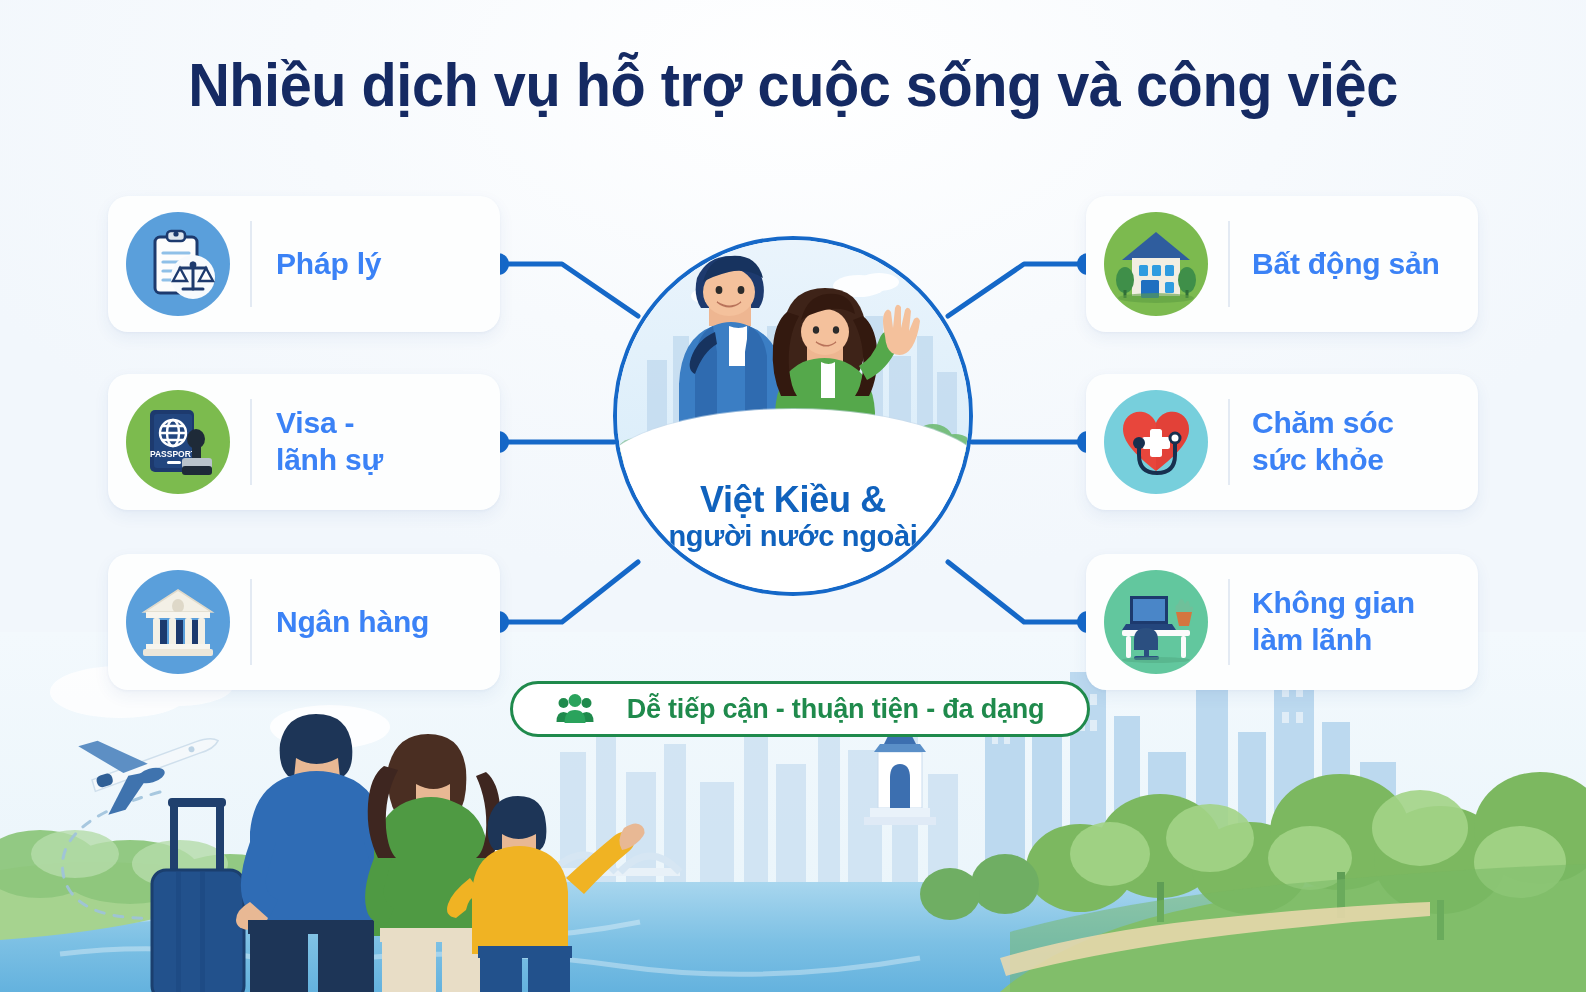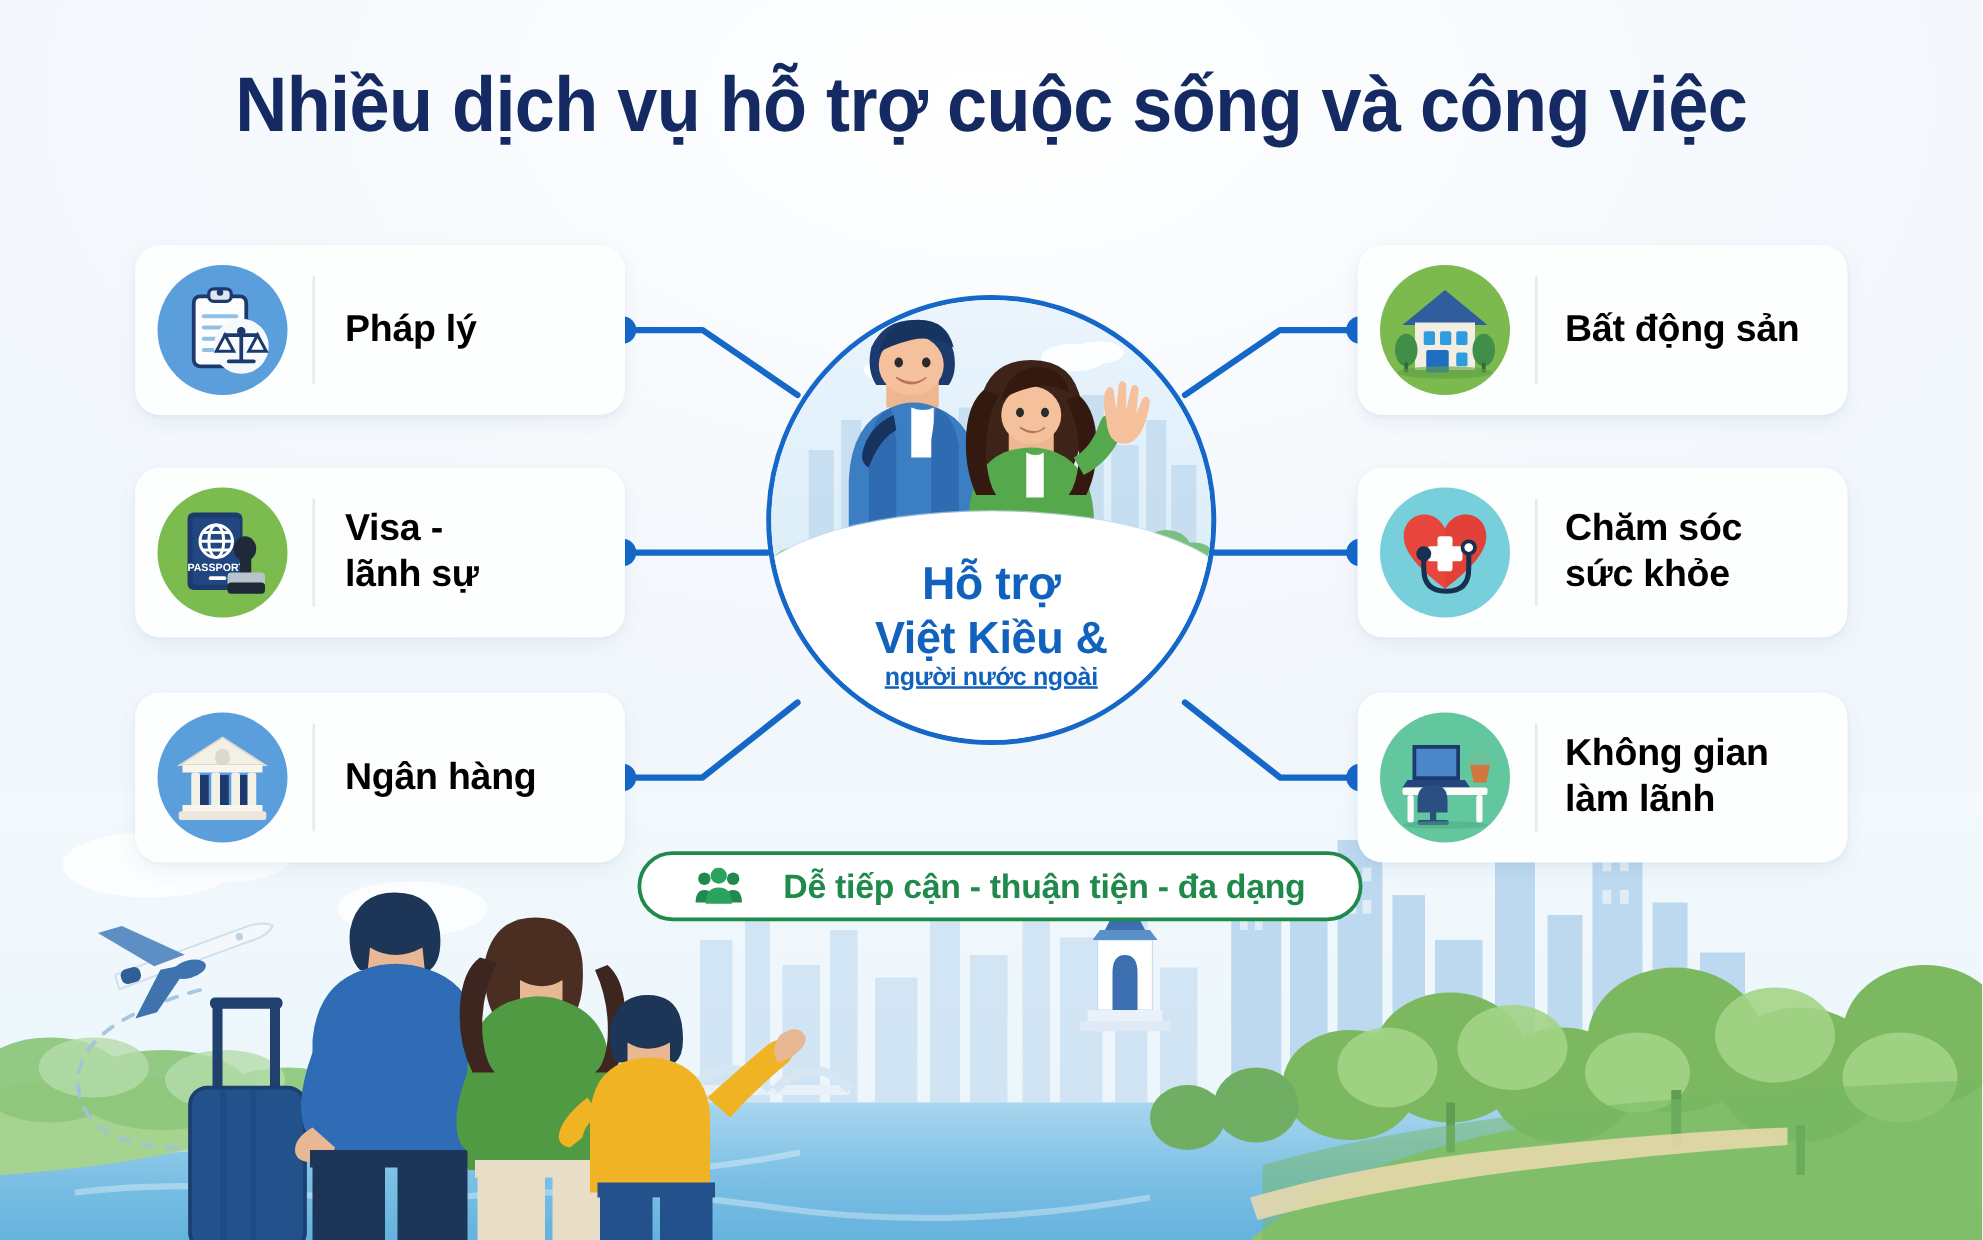--- a/index.html
+++ b/index.html
@@ -57,21 +57,21 @@
   .divider {
     width: 2px; height: 86px;
     background: #e3eaf3;
     margin-left: 20px;
     flex: 0 0 2px;
   }
   .card-label {
     margin-left: 24px;
     font-size: 30px;
     font-weight: 700;
-    color: #000000;
+    color: #3b82f6;
     line-height: 1.22;
     letter-spacing: -0.2px;
   }
   .card-right .card-label { margin-left: 22px; }
 
   
   .bg-blue  { background: #5a9fdb; }
   .bg-green { background: #7cbb4e; }
   .bg-blue2 { background: #5a9fdb; }
   .bg-green2{ background: #7cba4f; }
@@ -105,21 +105,21 @@
   }
   .hub-text {
     position: absolute; left: 0; right: 0; bottom: 38px;
     text-align: center;
     color: #1062bd;
     font-weight: 800;
     line-height: 1.16;
   }
   .hub-l1 { font-size: 37px; letter-spacing: -0.3px; }
   .hub-l2 { font-size: 36px; letter-spacing: -0.3px; }
-  .hub-l3 { font-size: 20px; letter-spacing: -0.3px; text-decoration: underline; }
+  .hub-l3 { font-size: 29px; letter-spacing: -0.3px; }
 
   
   .badge {
     position: absolute;
     left: 510px; top: 681px;
     width: 580px; height: 56px;
     border: 3px solid #1f8a4c;
     border-radius: 28px;
     background: #ffffff;
     display: flex; align-items: center; justify-content: center;
@@ -589,21 +589,20 @@
 
           <path d="M250,140 q20,-10 30,-32 q6,-12 -4,-16 q-10,-4 -14,8 q-6,18 -20,26 Z" fill="#55a84b"></path>
           <g>
             <path d="M268,96 q-4,-18 0,-24 q3,-5 6,0 l2,16 l2,-20 q2,-6 6,-1 l0,21 l4,-18 q3,-5 6,1 l-2,20 l5,-12 q4,-4 6,2 q-2,16 -8,26 q-8,12 -20,6 q-6,-4 -7,-17 Z" fill="#f4c19c"></path>
           </g>
         </g>
       </svg>
       <div class="hub-base"></div>
     </div>
     <div class="hub-text">
-      <div class="hub-l1">Hỗ trợ</div>
       <div class="hub-l2">Việt Kiều &amp;</div>
       <div class="hub-l3">người nước ngoài</div>
     </div>
   </div>
 
   <div class="badge">
     <svg width="38" height="30" viewBox="0 0 38 30">
       <circle cx="7.5" cy="9" r="5" fill="#1f8a4c"></circle>
       <path d="M0.5,28 q0,-10 7,-10 q7,0 7,10 Z" fill="#1f8a4c"></path>
       <circle cx="30.5" cy="9" r="5" fill="#1f8a4c"></circle>

